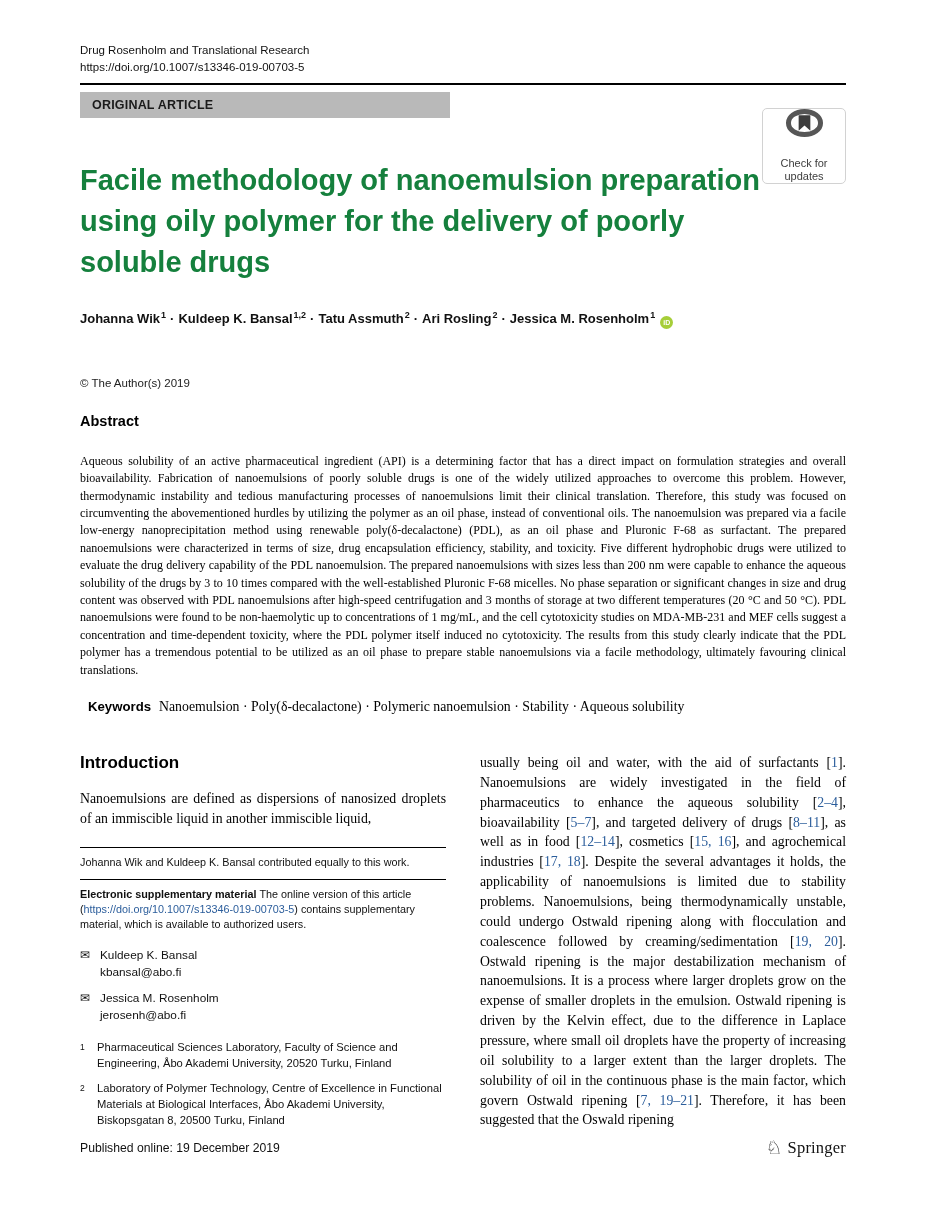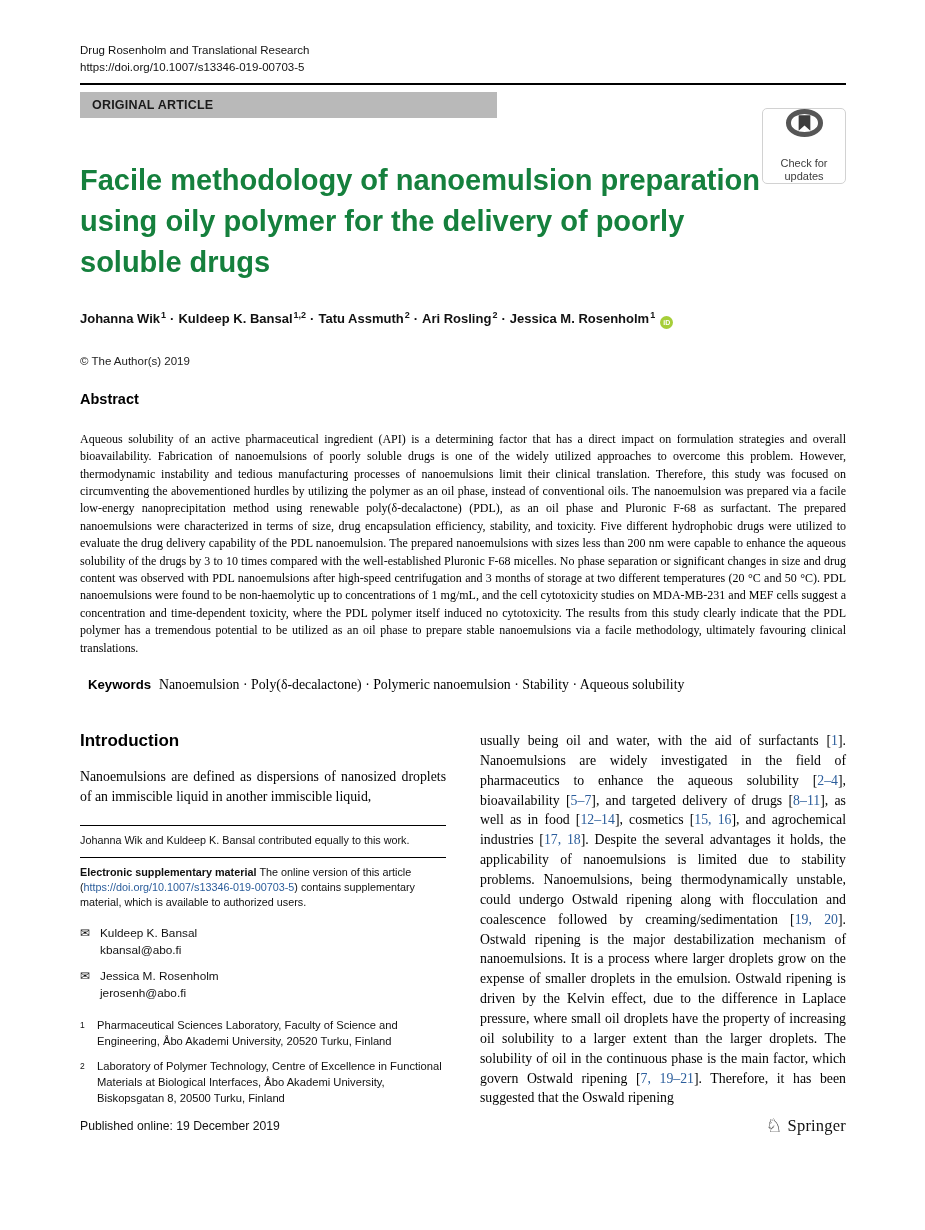--- a/index.html
+++ b/index.html
@@ -7,21 +7,21 @@
   .page {
     width:925px; min-height:1230px; margin:0 auto; position:relative;
     background:#fff; color:#000;
     padding:44px 79px 26px 80px;
     font-family:"Liberation Serif", serif;
   }
   .journal { font-family:"Liberation Sans", sans-serif; font-size:11.5px; color:#111; }
   .doi { font-family:"Liberation Sans", sans-serif; font-size:11.5px; color:#111; margin-top:5px; cursor:pointer; }
   .rule { border-top:2.5px solid #000; margin-top:10px; }
   .banner {
-    margin-top:7px; width:417px; background:#b9b9b9; color:#1a1a1a;
+    margin-top:7px; width:370px; background:#b9b9b9; color:#1a1a1a;
     font-family:"Liberation Sans", sans-serif; font-weight:bold; font-size:12.5px;
     padding:6px 10px 6px 12px; letter-spacing:0.2px;
   }
   .check-updates {
     position:absolute; top:108px; right:79px; width:84px; height:76px;
     border:1px solid #d2d2d2; border-radius:5px; background:#fff;
     display:flex; flex-direction:column; align-items:center; justify-content:center; gap:20px;
     cursor:pointer;
   }
   .cu-circle { width:37px; height:37px; border-radius:50%; border:5px solid #565656;
@@ -33,21 +33,21 @@
     margin-top:42px; max-width:706px; color:#15803d;
   }
   .authors { font-family:"Liberation Sans", sans-serif; font-weight:bold; font-size:13px; margin-top:26px; color:#111; }
   .authors sup { font-size:9px; font-weight:bold; margin-left:1px; }
   .author-sep { font-weight:bold; margin:0 4px; }
   .orcid {
     display:inline-block; width:13px; height:13px; border-radius:50%; background:#a6ce39;
     color:#fff; font-family:"Liberation Sans", sans-serif; font-size:7px; font-weight:bold;
     text-align:center; line-height:13px; margin-left:5px; vertical-align:-2px; cursor:pointer;
   }
-  .copyright { margin-top:26px; font-family:"Liberation Sans", sans-serif; font-size:11.5px; color:#222; }
+  .copyright { margin-top:48px; font-family:"Liberation Sans", sans-serif; font-size:11.5px; color:#222; }
   .abs-h { margin-top:24px; font-family:"Liberation Sans", sans-serif; font-size:14.5px; font-weight:bold; }
   .abs-t { margin-top:24px; font-size:12px; line-height:1.45; text-align:justify; }
   .keywords { margin-top:20px; font-size:13.8px;padding-left:8px; }
   .kw-label { font-family:"Liberation Sans", sans-serif; font-weight:bold; font-size:13.2px; margin-right:8px; }
   .columns { display:flex; gap:34px; margin-top:38px; }
   .col { width:366px; }
   .intro-h { font-family:"Liberation Sans", sans-serif; font-size:17px; font-weight:bold; margin-bottom:16px; }
   .body-t { font-size:13.8px; line-height:1.44; text-align:justify; }
   .rich-link { color:#2b5d9b; cursor:pointer; }
   .rich-bold { font-weight:bold; }

